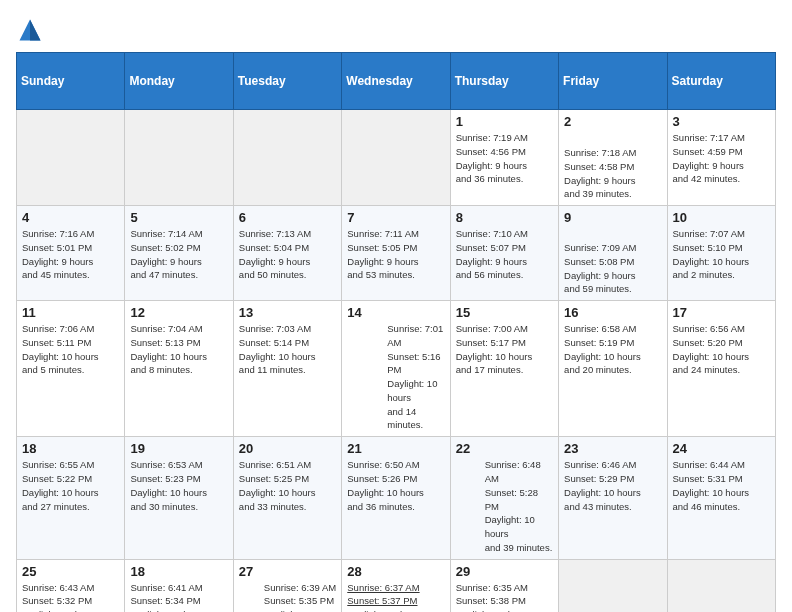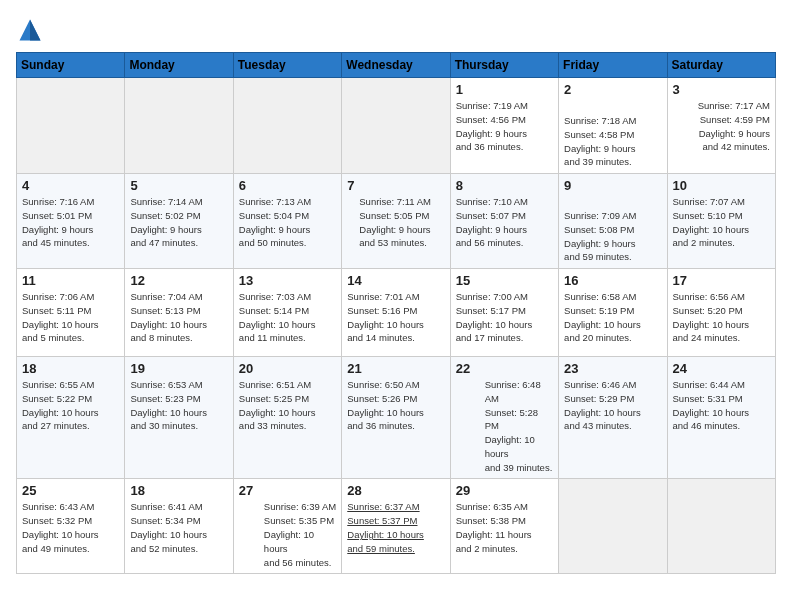--- a/index.html
+++ b/index.html
@@ -52,24 +52,24 @@
       font-size: 16px;
       color: #555;
     }
     table {
       width: 100%;
       border-collapse: collapse;
       table-layout: fixed;
     }
     thead th {
       background-color: #2a7ac8;
-      color: #000000;
+      color: #ffffff;
       font-size: 12px;
       font-weight: bold;
-      padding: 5px 4px;
+      padding: 21px 4px;
       text-align: left;
       border: 1px solid #1a5a99;
     }
     tbody td {
       border: 1px solid #ccc;
       vertical-align: top;
       padding: 4px 5px;
       font-size: 9.5px;
       color: #333;
       height: 88px;
@@ -139,21 +139,21 @@
         </td>
         <td>
           <span class="day-number">2</span>
           <div class="cell-info" style="white-space: pre-line; margin-top: 17px;">Sunrise: 7:18 AM
 Sunset: 4:58 PM
 Daylight: 9 hours
 and 39 minutes.</div>
         </td>
         <td>
           <span class="day-number">3</span>
-          <div class="cell-info" style="white-space: pre-line; text-align: right;">Sunrise: 7:17 AM
+          <div class="cell-info" style="white-space: pre-line;">Sunrise: 7:17 AM
 Sunset: 4:59 PM
 Daylight: 9 hours
 and 42 minutes.</div>
         </td>
       </tr>
       <tr>
         <td>
           <span class="day-number">4</span>
           <div class="cell-info" style="white-space: pre-line;">Sunrise: 7:16 AM
 Sunset: 5:01 PM
@@ -169,21 +169,21 @@
         </td>
         <td>
           <span class="day-number">6</span>
           <div class="cell-info" style="white-space: pre-line;">Sunrise: 7:13 AM
 Sunset: 5:04 PM
 Daylight: 9 hours
 and 50 minutes.</div>
         </td>
         <td>
           <span class="day-number">7</span>
-          <div class="cell-info" style="white-space: pre-line; margin-left: 12px;">Sunrise: 7:11 AM
+          <div class="cell-info" style="white-space: pre-line;">Sunrise: 7:11 AM
 Sunset: 5:05 PM
 Daylight: 9 hours
 and 53 minutes.</div>
         </td>
         <td>
           <span class="day-number">8</span>
           <div class="cell-info" style="white-space: pre-line;">Sunrise: 7:10 AM
 Sunset: 5:07 PM
 Daylight: 9 hours
 and 56 minutes.</div>
@@ -220,21 +220,21 @@
         </td>
         <td>
           <span class="day-number">13</span>
           <div class="cell-info" style="white-space: pre-line;">Sunrise: 7:03 AM
 Sunset: 5:14 PM
 Daylight: 10 hours
 and 11 minutes.</div>
         </td>
         <td>
           <span class="day-number">14</span>
-          <div class="cell-info" style="white-space: pre-line;">Sunrise: 7:01 AM
+          <div class="cell-info" style="white-space: pre-line; margin-left: 40px;">Sunrise: 7:01 AM
 Sunset: 5:16 PM
 Daylight: 10 hours
 and 14 minutes.</div>
         </td>
         <td>
           <span class="day-number">15</span>
           <div class="cell-info" style="white-space: pre-line;">Sunrise: 7:00 AM
 Sunset: 5:17 PM
 Daylight: 10 hours
 and 17 minutes.</div>

